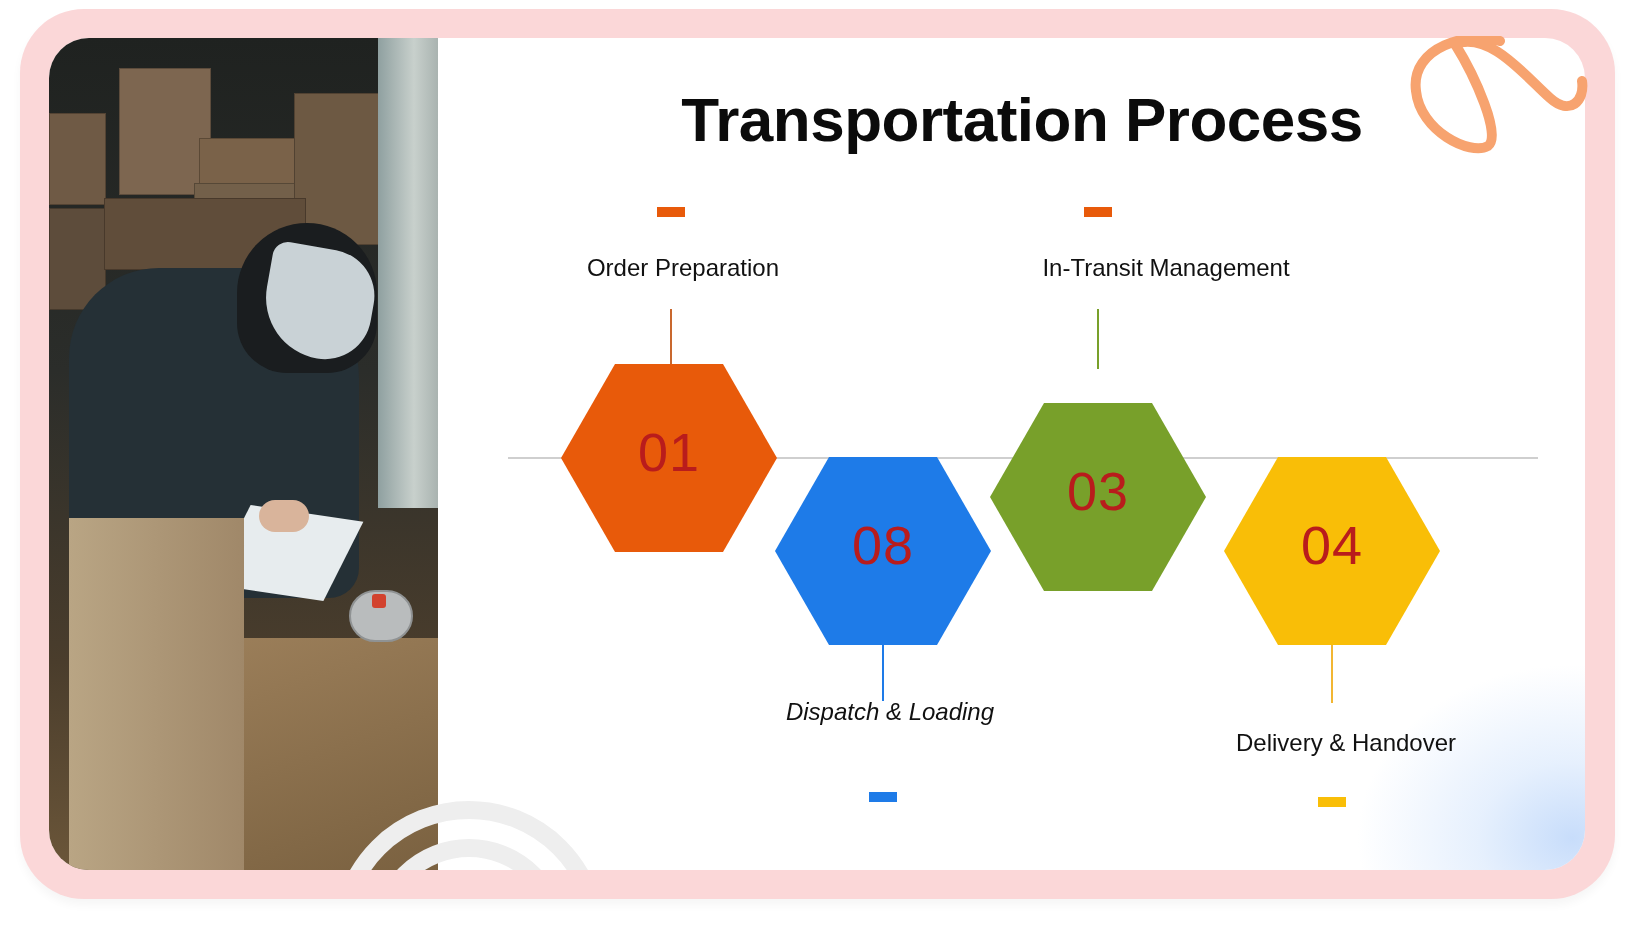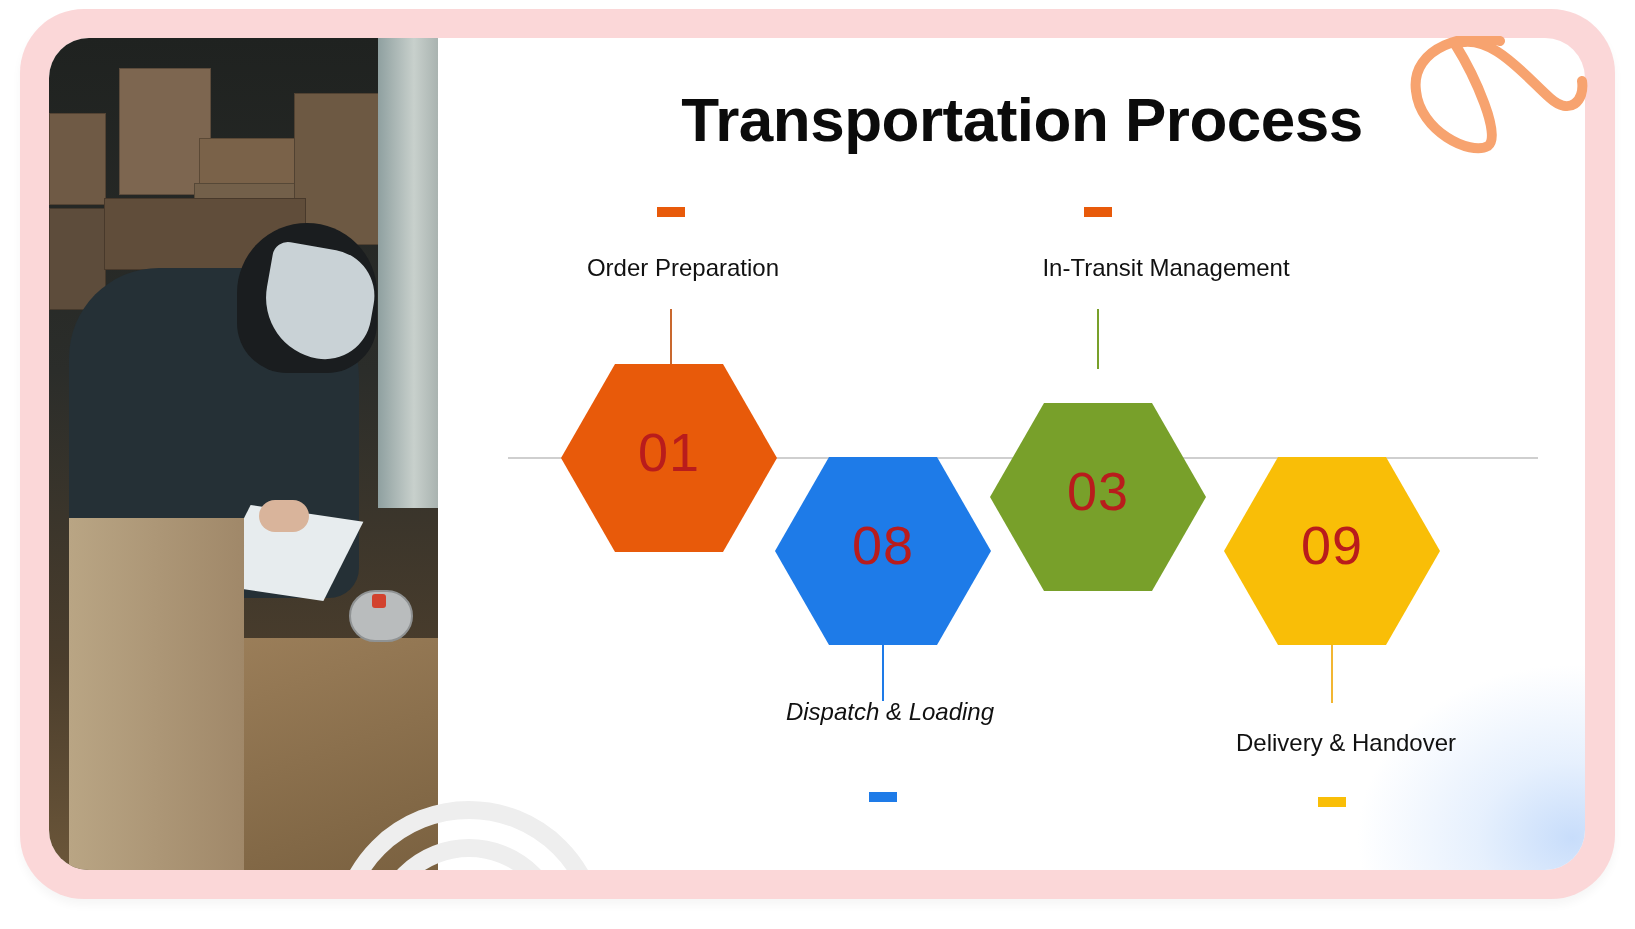--- a/index.html
+++ b/index.html
@@ -142,17 +142,17 @@
   <svg width="216" height="188" viewBox="0 0 216 188">
       <polygon points="0,94 54,0 162,0 216,94 162,188 54,188" fill="#78A02A"></polygon>
     </svg>
   <div class="num">03</div>
 </div>
 
 <div class="hex" style="left:1224px;top:457px;">
   <svg width="216" height="188" viewBox="0 0 216 188">
       <polygon points="0,94 54,0 162,0 216,94 162,188 54,188" fill="#F9BE07"></polygon>
     </svg>
-  <div class="num">09</div>
+  <div class="num">04</div>
 </div>
 <div class="vline" style="left:1331px;top:645px;height:58px;background:#F2B632;"></div>
 <div class="label" style="left:1166px;top:729px;">Delivery &amp; Handover</div>
 <div class="dash" style="left:1318px;top:797px;background:#F9BE07;"></div>
 
 </body></html>

